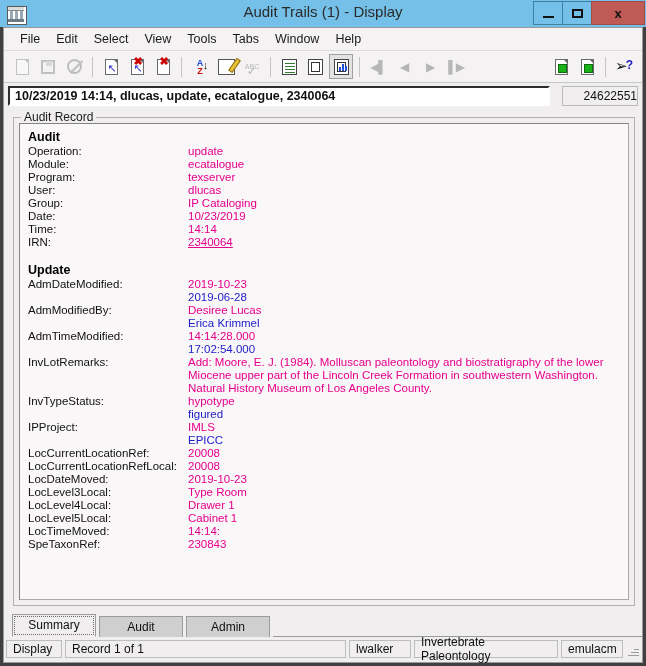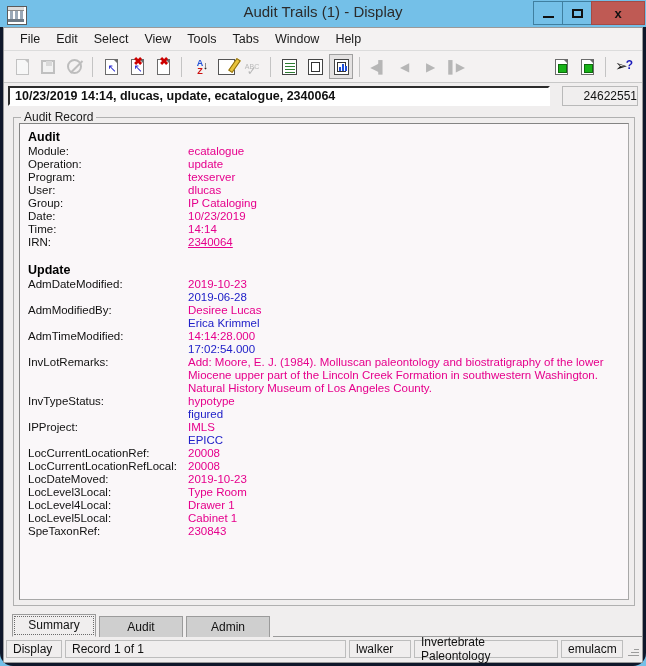--- a/index.html
+++ b/index.html
@@ -6,23 +6,22 @@
     margin: 0; padding: 0;
     width: 646px; height: 666px;
     overflow: hidden;
     background: #74c0e8;
     font-family: "Liberation Sans", sans-serif;
     -webkit-font-smoothing: none;
   }
   #app {
     position: relative;
     width: 646px; height: 666px;
-    background: #0f172a;
-    box-sizing: border-box;
-    border-radius: 13px;
+    background: #404040;
+    box-sizing: border-box;
   }
 
   
   .titlebar {
     position: relative;
     height: 27px;
     background: #74c0e8;
     display: flex; align-items: center;
   }
   .win-icon {
@@ -495,26 +494,26 @@
 
     <div class="bodywrap">
       <div class="groupbox">
         <div class="legend">Audit Record</div>
         <div class="scrollpane">
 
           <div class="sec-title">Audit</div>
           <table class="fields">
             <tbody>
               <tr>
+                <td class="label">Operation:</td>
+                <td class="value"><span class="v-new">update</span></td>
+              </tr>
+              <tr>
                 <td class="label">Module:</td>
                 <td class="value"><span class="v-new">ecatalogue</span></td>
-              </tr>
-              <tr>
-                <td class="label">Operation:</td>
-                <td class="value"><span class="v-new">update</span></td>
               </tr>
               <tr>
                 <td class="label">Program:</td>
                 <td class="value"><span class="v-new">texserver</span></td>
               </tr>
               <tr>
                 <td class="label">User:</td>
                 <td class="value"><span class="v-new">dlucas</span></td>
               </tr>
               <tr>
@@ -596,20 +595,24 @@
                 <td class="label">LocLevel3Local:</td>
                 <td class="value"><span class="v-new">Type Room</span></td>
               </tr>
               <tr>
                 <td class="label">LocLevel4Local:</td>
                 <td class="value"><span class="v-new">Drawer 1</span></td>
               </tr>
               <tr>
                 <td class="label">LocLevel5Local:</td>
                 <td class="value"><span class="v-new">Cabinet 1</span></td>
+              </tr>
+              <tr>
+                <td class="label">LocTimeMoved:</td>
+                <td class="value"><span class="v-new">14:14:</span></td>
               </tr>
               <tr>
                 <td class="label">SpeTaxonRef:</td>
                 <td class="value"><span class="v-new">230843</span></td>
               </tr>
             </tbody>
           </table>
 
         </div>
       </div>

